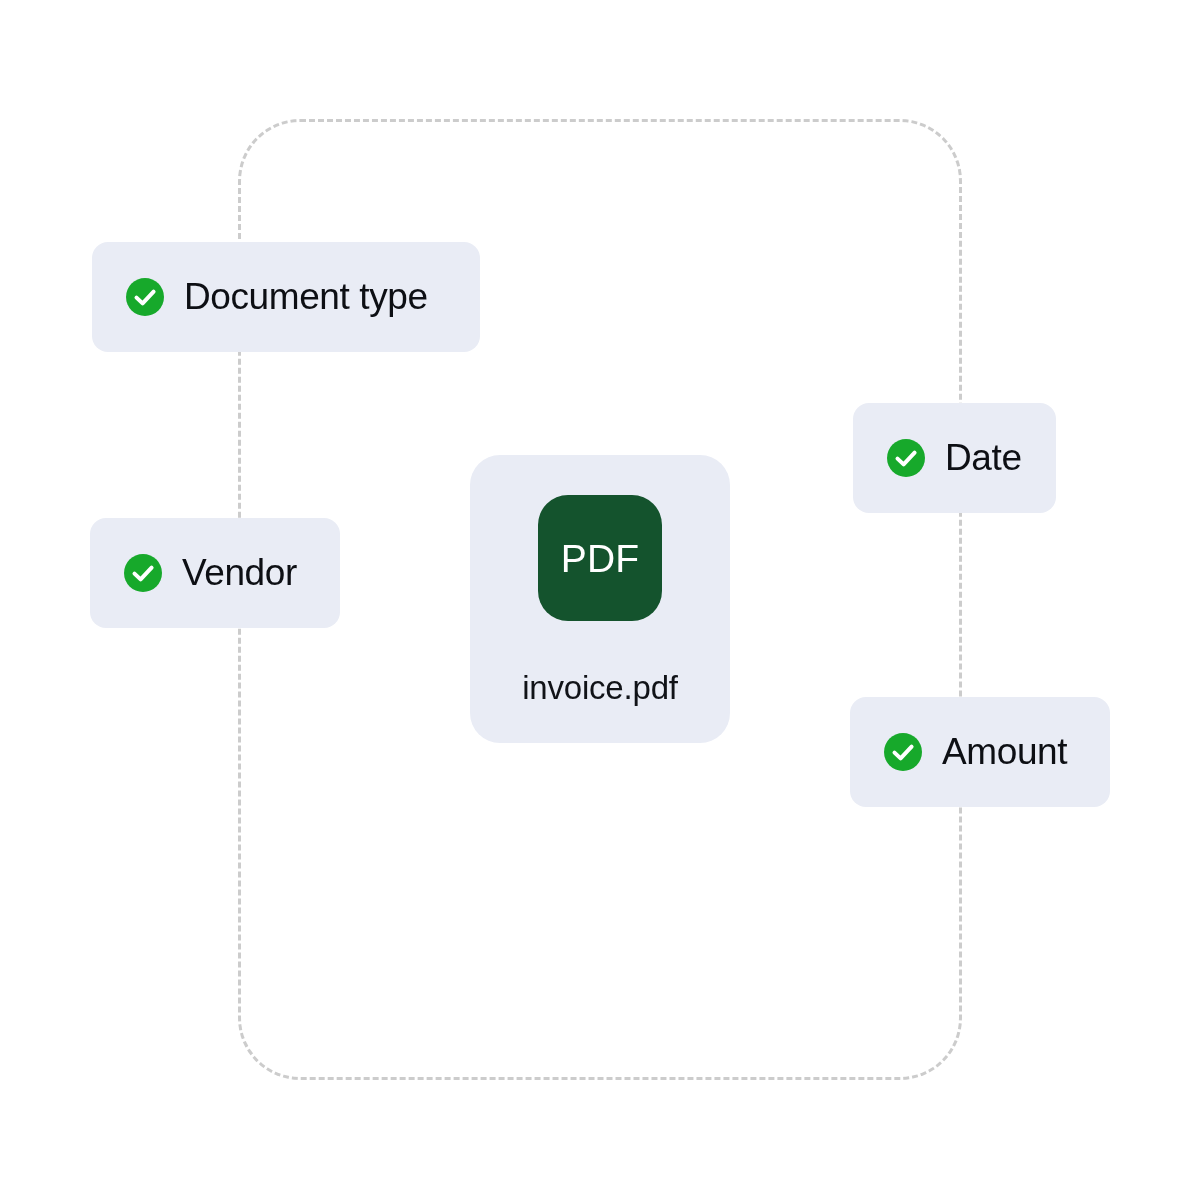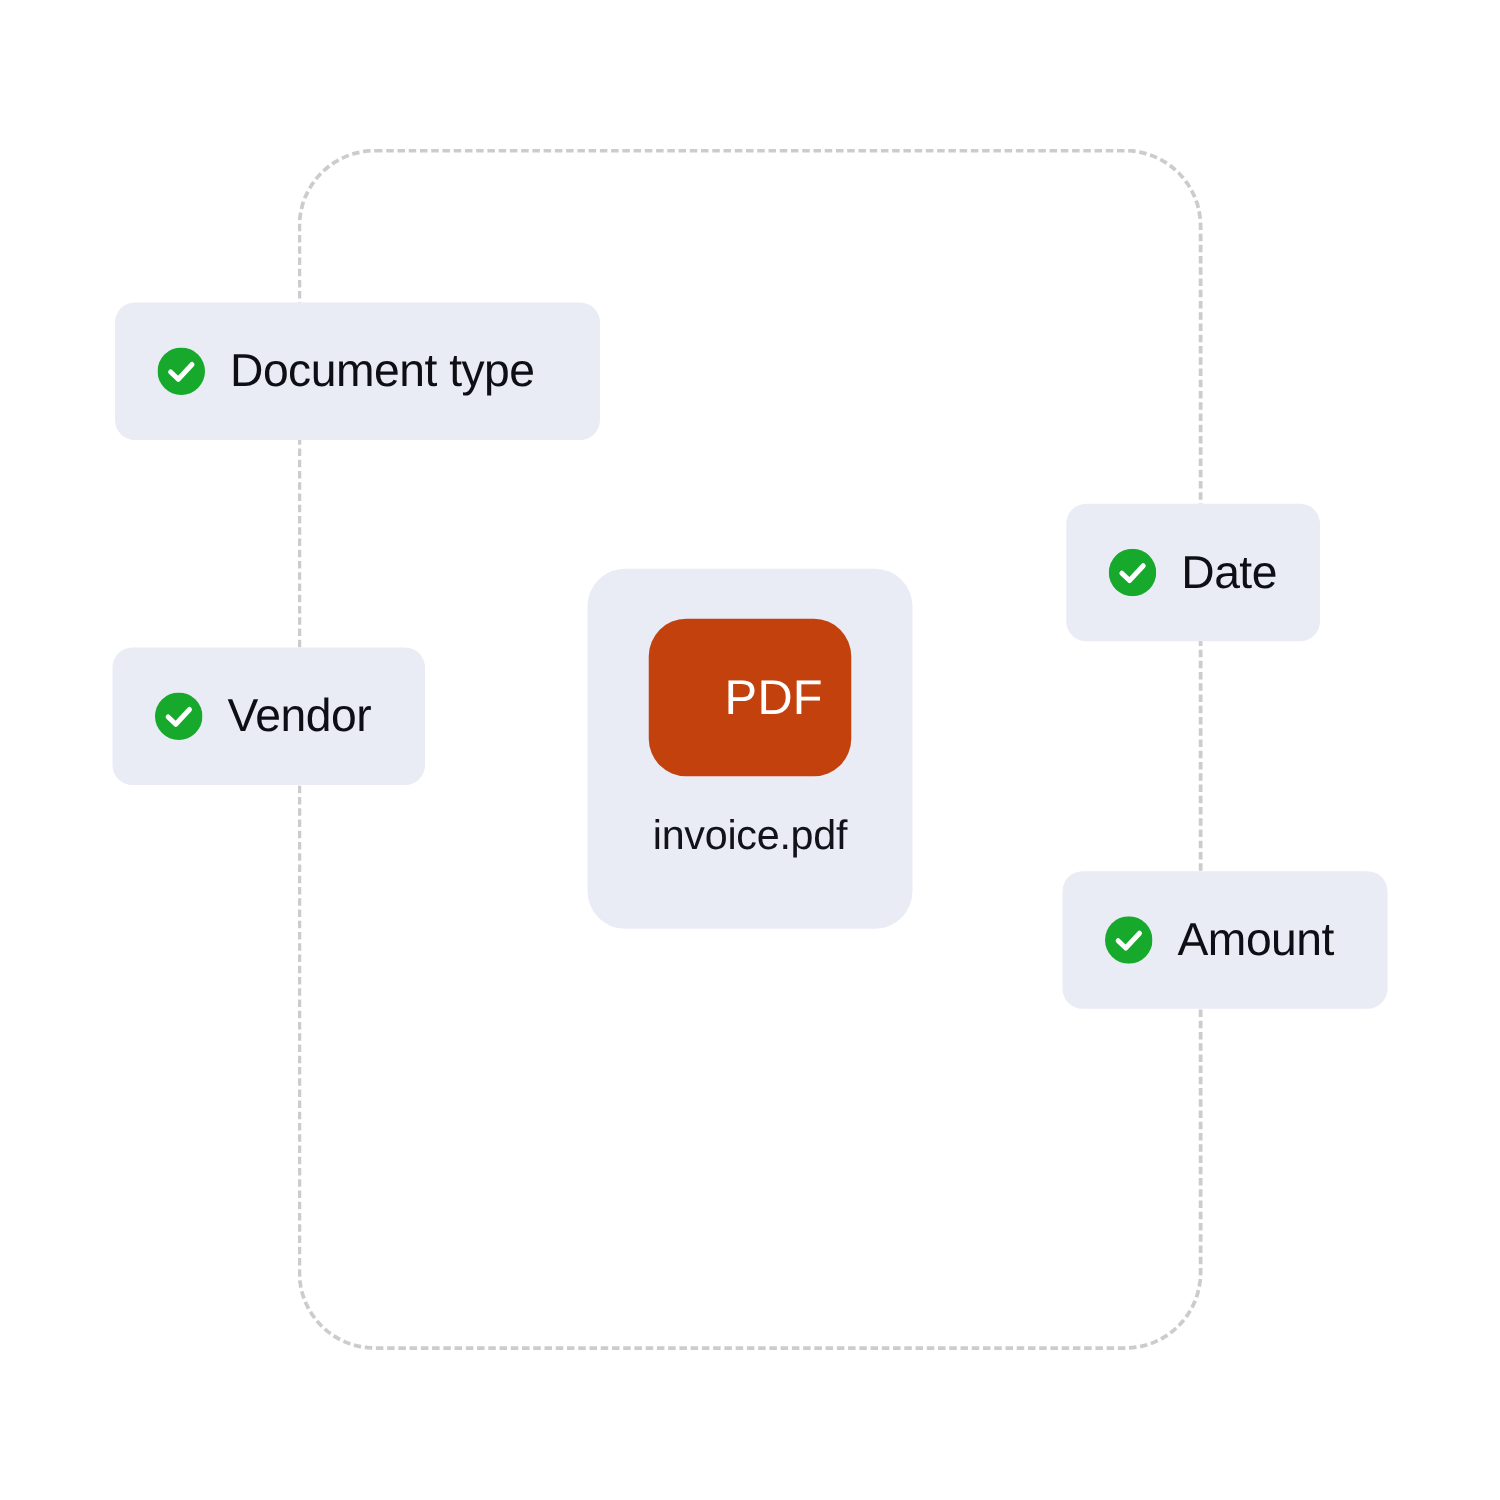--- a/index.html
+++ b/index.html
@@ -44,37 +44,36 @@
     display: flex;
     flex-direction: column;
     align-items: center;
     justify-content: flex-start;
     box-sizing: border-box;
     padding-top: 40px;
   }
   .pdf-icon {
     width: 124px;
     height: 126px;
-    background: #c2410c;
+    background: #14532d;
     border-radius: 30px;
     display: flex;
     align-items: center;
     justify-content: center;
-    padding-left: 38px;
   }
   .pdf-icon-label {
     color: #ffffff;
     font-size: 39px;
     font-weight: 400;
     letter-spacing: 0.2px;
     line-height: 1;
     font-family: "Liberation Sans", sans-serif;
   }
   .file-name {
-    margin-top: 28px;
+    margin-top: 48px;
     font-size: 33px;
     color: #111318;
     font-weight: 400;
     letter-spacing: -0.2px;
     font-family: "Liberation Sans", sans-serif;
     text-align: center;
   }
 
   
   .pill {

